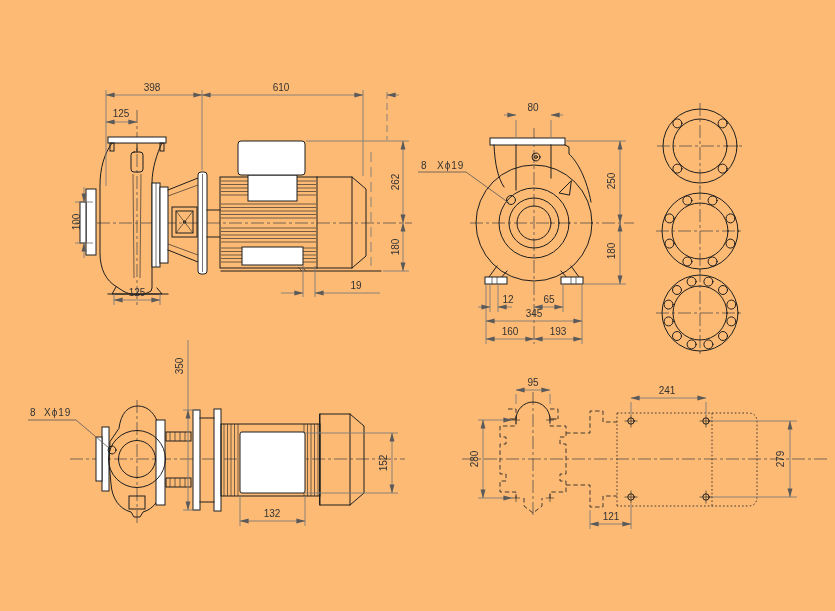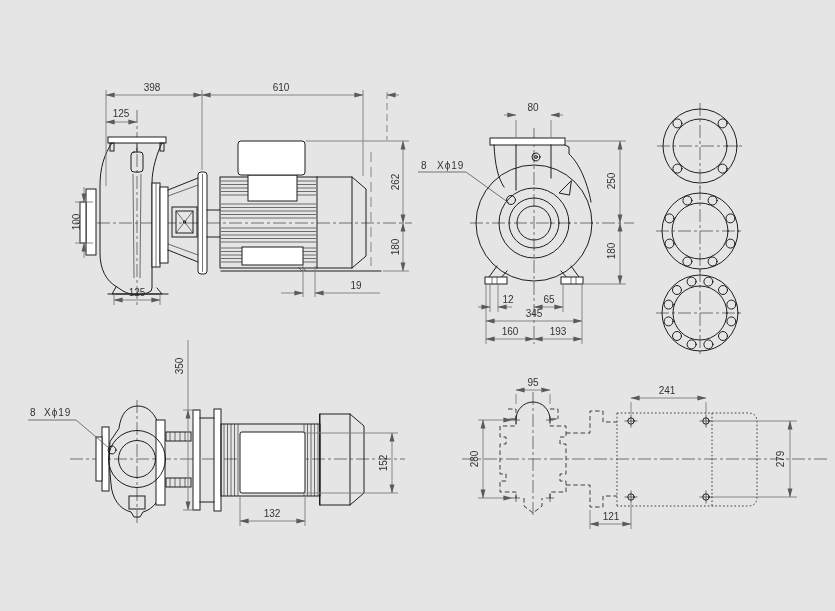--- a/index.html
+++ b/index.html
@@ -1,16 +1,16 @@
 <!DOCTYPE html>
 <html><head>
 <meta charset="utf-8">
 <style>
   html,body{margin:0;padding:0;background:#fff;}
-  .stage{width:835px;height:611px;background:#e5e5e5;position:relative;font-family:"Liberation Sans","DejaVu Sans",sans-serif;}
+  .stage{width:835px;height:611px;background:#fdba74;position:relative;font-family:"Liberation Sans","DejaVu Sans",sans-serif;}
   svg{display:block;}
   .g{stroke:#1e1e1e;stroke-width:1;fill:none;stroke-linecap:square}
   .gf{stroke:#1e1e1e;stroke-width:1;fill:#ffffff}
   .thin{stroke:#2a2a2a;stroke-width:.65;fill:none}
   .d{stroke:#7a7a7a;stroke-width:.9;fill:none}
   .cl{stroke:#4a4a4a;stroke-width:.75;fill:none;stroke-dasharray:13 3 3 3}
   .dsh{stroke:#2a2a2a;stroke-width:.9;fill:none;stroke-dasharray:4.5 2.8}
   .dot{stroke:#2a2a2a;stroke-width:.9;fill:none;stroke-dasharray:1.6 2.2}
   .ldr{stroke:#555;stroke-width:.8;fill:none}
   .t{font-size:10px;fill:#333;}

